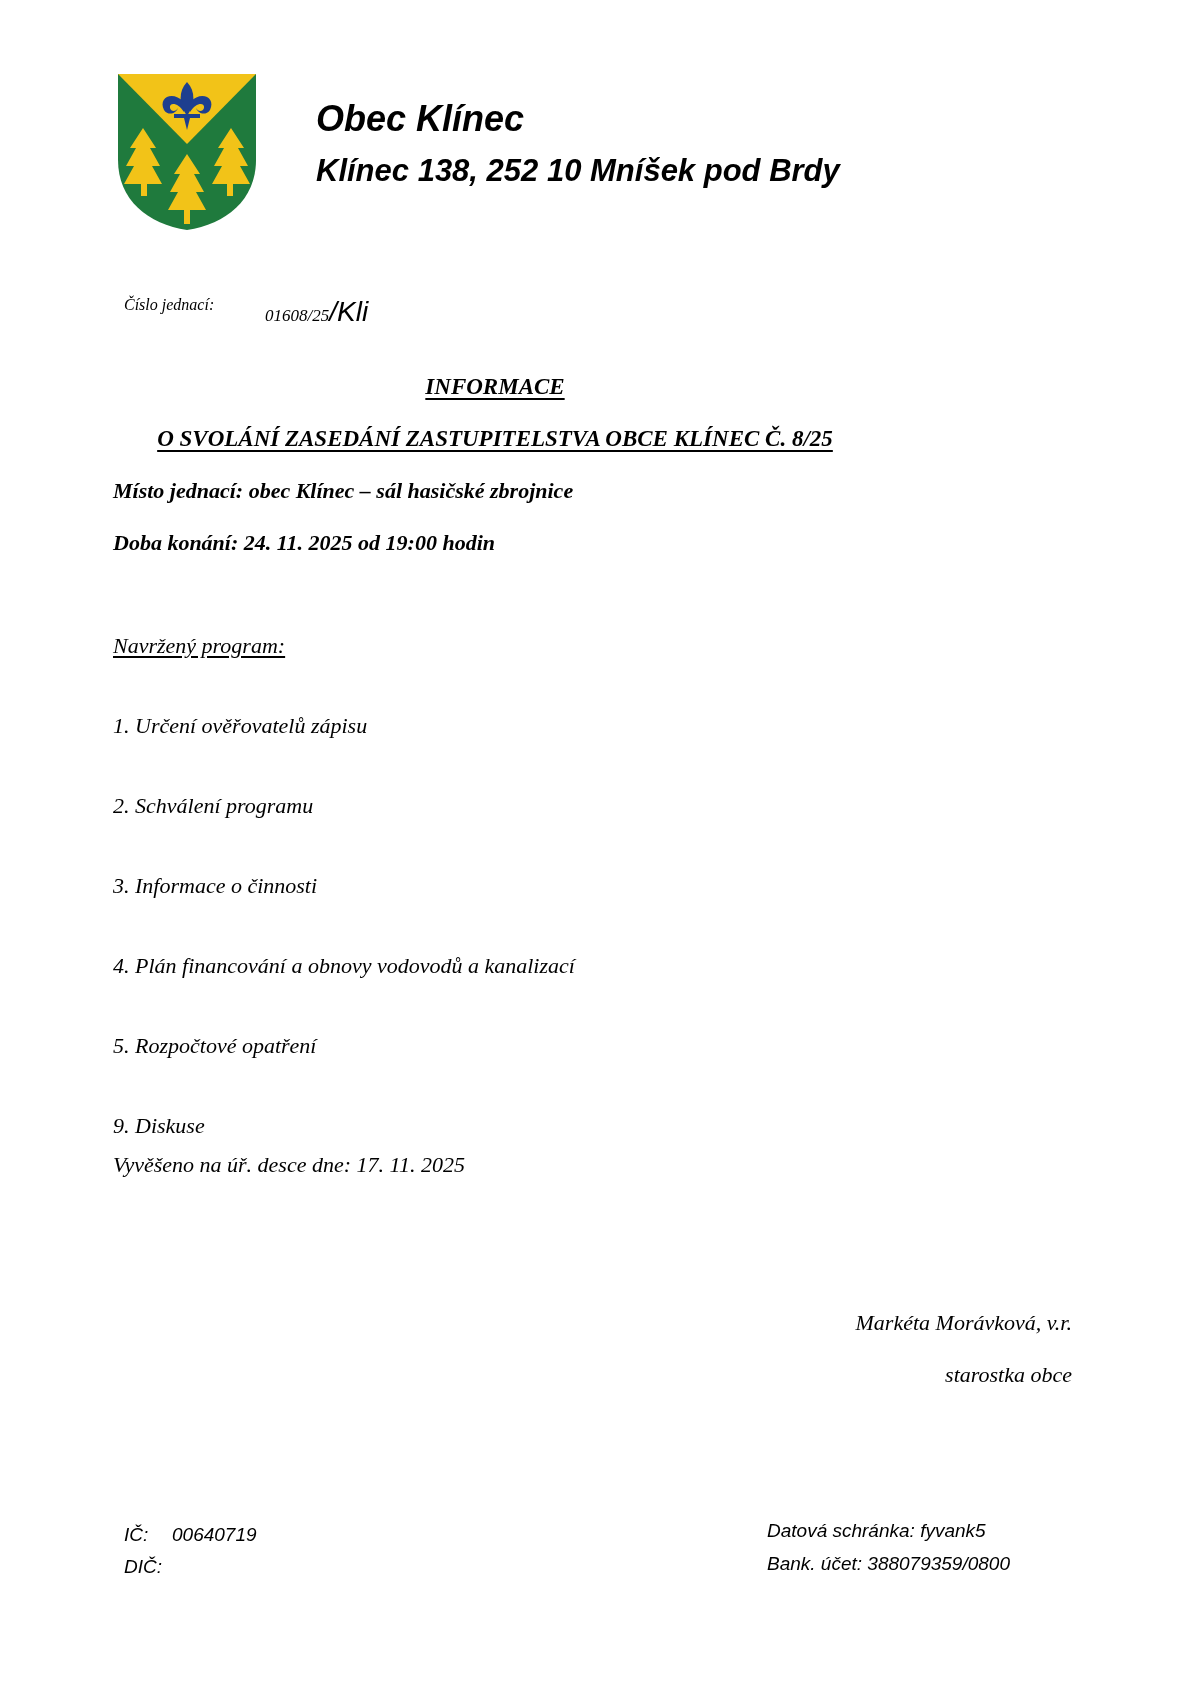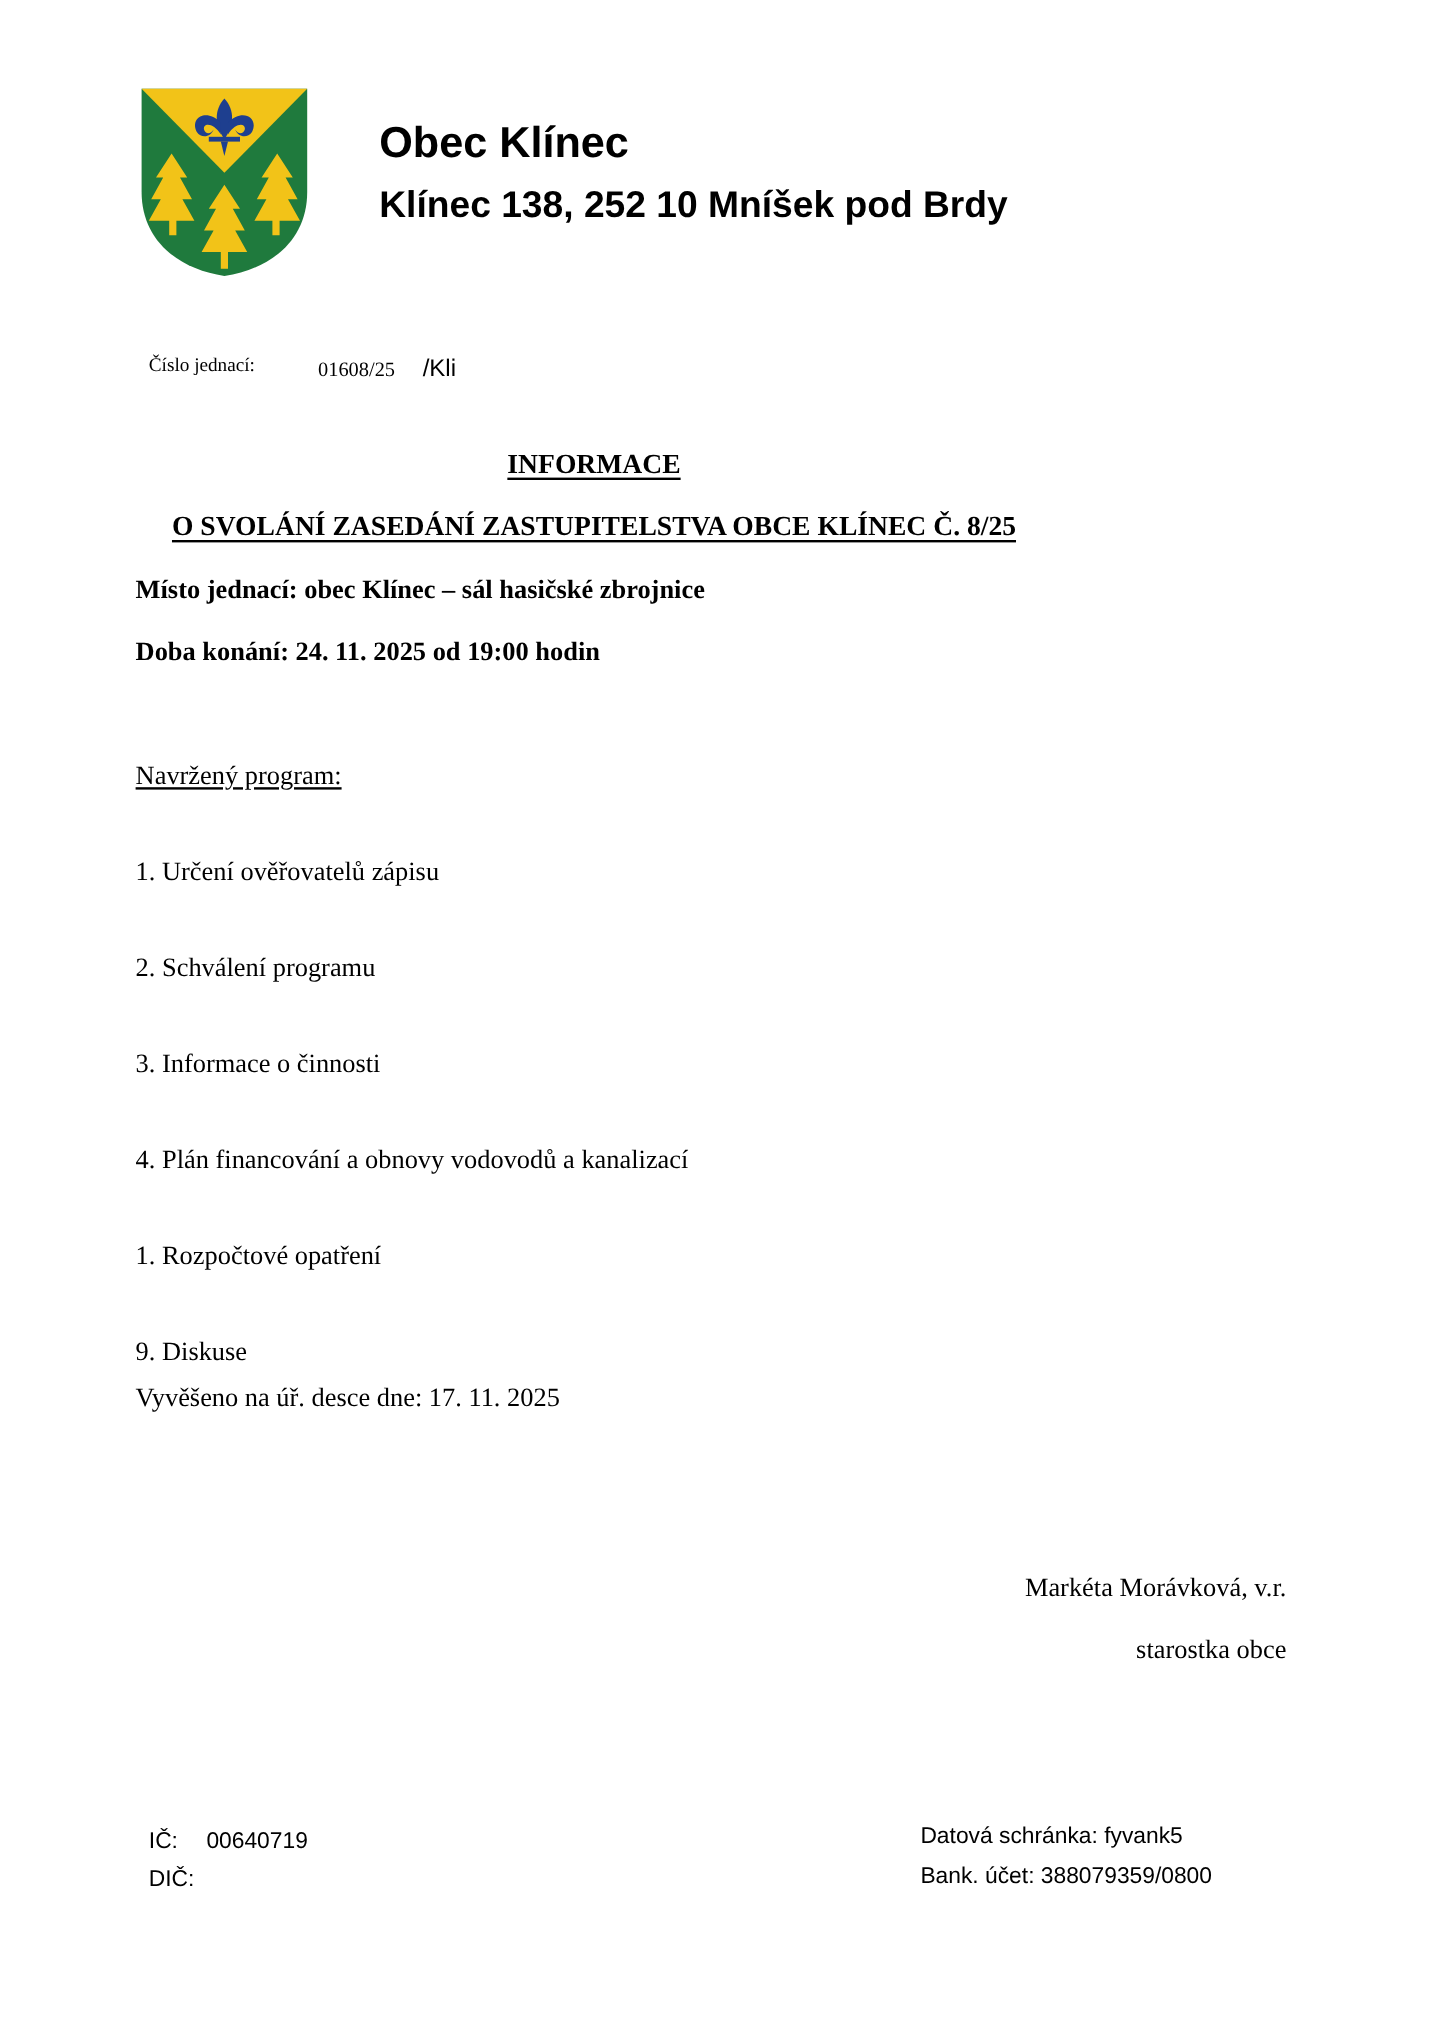--- a/index.html
+++ b/index.html
@@ -1,26 +1,26 @@
 <!DOCTYPE html>
 <html><head>
   <meta charset="utf-8">
   <style>
     html, body { margin: 0; padding: 0; background: #ffffff; }
     body { width: 1191px; height: 1684px; position: relative; overflow: hidden; color: #000; }
-    .abs { position: absolute; }
+    .abs { position: absolute; font-style: italic; }
     .serif { font-family: "Liberation Serif", "DejaVu Serif", serif; }
     .sans { font-family: "Liberation Sans", "DejaVu Sans", sans-serif; }
     .logo { left: 116px; top: 72px; width: 142px; height: 160px; }
     .head-title { left: 316px; top: 98px; font-size: 36px; font-weight: bold; }
     .head-addr { left: 316px; top: 153px; font-size: 31px; font-weight: bold; }
     .ref { top: 296px; font-size: 16px; }
     .ref-label { left: 124px; }
     .ref-value { left: 265px; font-size: 17px; }
-    .ref-suffix { font-family: "Liberation Sans", "DejaVu Sans", sans-serif; font-size: 20px; margin-left: 23px; }
+    .ref-suffix { font-family: "Liberation Sans", "DejaVu Sans", sans-serif; font-size: 28px; }
     .center-title { left: 0; width: 990px; text-align: center; font-weight: bold; text-decoration: underline; text-decoration-thickness: 2px; text-underline-offset: 4px; }
     .t1 { top: 374px; font-size: 23px; }
     .t2 { top: 426px; font-size: 23px; }
     .info { left: 113px; font-size: 22px; font-weight: bold; }
     .i1 { top: 478px; }
     .i2 { top: 530px; }
     .prog-head { left: 113px; top: 633px; font-size: 22px; text-decoration: underline; text-underline-offset: 3px; }
     .prog-list { left: 113px; top: 685px; margin: 0; padding: 0; list-style: none; font-size: 22px; }
     .prog-list li { height: 52px; line-height: 26px; margin-top: 28px; }
     .posted { left: 113px; top: 1152px; font-size: 22px; }
@@ -67,21 +67,21 @@
 
 <div class="abs serif info i1">Místo jednací: obec Klínec – sál hasičské zbrojnice</div>
 <div class="abs serif info i2">Doba konání: 24. 11. 2025 od 19:00 hodin</div>
 
 <div class="abs serif prog-head">Navržený program:</div>
 <ul class="abs serif prog-list">
   <li>1. Určení ověřovatelů zápisu</li>
   <li>2. Schválení programu</li>
   <li>3. Informace o činnosti</li>
   <li>4. Plán financování a obnovy vodovodů a kanalizací</li>
-  <li>1. Rozpočtové opatření</li>
+  <li>5. Rozpočtové opatření</li>
   <li>9. Diskuse</li>
 </ul>
 
 <div class="abs serif posted">Vyvěšeno na úř. desce dne: 17. 11. 2025</div>
 
 <div class="abs serif sig sig1">Markéta Morávková, v.r.</div>
 <div class="abs serif sig sig2">starostka obce</div>
 
 <div class="abs sans foot f-ic-label">IČ:</div>
 <div class="abs sans foot f-ic-value">00640719</div>

